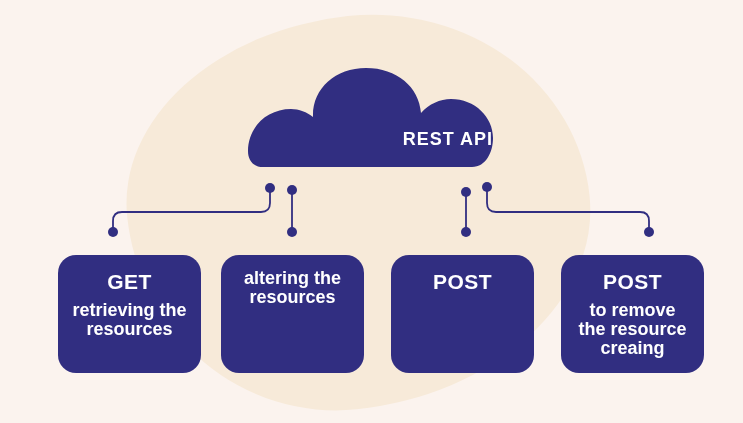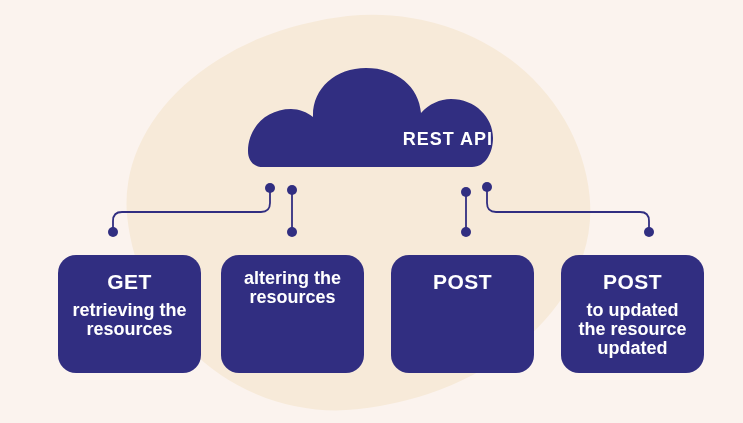--- a/index.html
+++ b/index.html
@@ -126,16 +126,16 @@
   <div class="method-card pos-1">
     <div class="method-desc">altering the resources</div>
   </div>
 
   <div class="method-card pos-2">
     <div class="method-name">POST</div>
   </div>
 
   <div class="method-card pos-3">
     <div class="method-name">POST</div>
-    <div class="method-desc">to updated the resource updated</div>
+    <div class="method-desc">to remove the resource creaing</div>
   </div>
 
 </div>
 
 </body></html>

